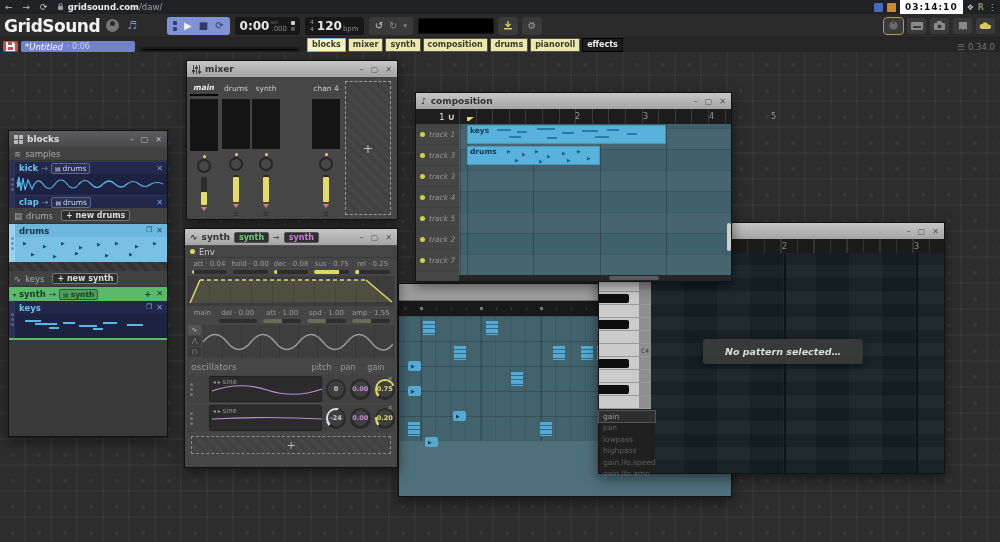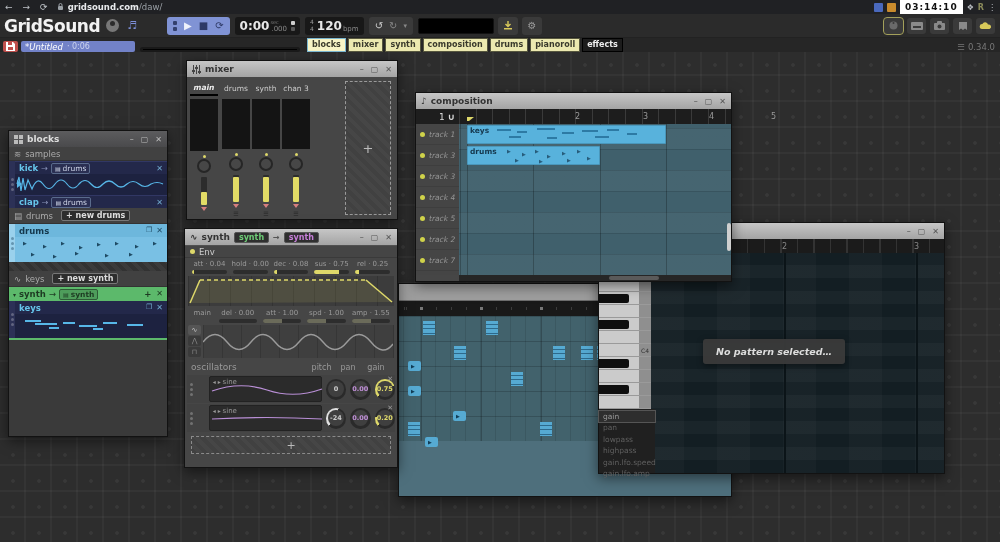--- a/index.html
+++ b/index.html
@@ -134,21 +134,21 @@
   .keyrow{position:relative;height:13px;border-bottom:1px solid #9a9a9a}
   .keyrow.blk:before{content:"";position:absolute;left:0;top:2px;height:9px;width:30px;background:#0f0f0f;border-radius:0 2px 2px 0}
   .keyrow .nlab{position:absolute;right:2px;top:3px;font-size:6px;color:#333}
   .pgrid{position:absolute;left:52px;right:0;top:30px;bottom:0;background-color:#131e23;
      background-image:
        repeating-linear-gradient(0deg,transparent 0 13px,rgba(255,255,255,.03) 13px 26px),
        repeating-linear-gradient(90deg,rgba(255,255,255,.025) 0 33px,transparent 33px 66px)}
   .props{position:absolute;left:0;top:186px;bottom:0;width:56px;background:#202020;padding:2px 0}
   .propitem{font-size:7.5px;color:#5f5f5f;padding:1px 4px;line-height:1.25}
   .propitem.sel{background:#2e2e2e;outline:1px solid #555;color:#999}
-  .nopat{position:absolute;left:104px;top:116px;background:rgba(58,58,58,.95);border-radius:3px;padding:7px 13px;font-size:9.5px;font-style:italic;font-weight:bold;color:#ddd;box-shadow:0 2px 6px rgba(0,0,0,.4)}
+  .nopat{position:absolute;left:104px;top:116px;background:rgba(58,58,58,.95);border-radius:3px;padding:7px 22px;font-size:9.5px;font-style:italic;font-weight:bold;color:#ddd;box-shadow:0 2px 6px rgba(0,0,0,.4)}
   svg{display:block}
 </style>
 </head>
 <body>
 
 <div id="app">
   <div id="bg"></div>
 
   <div id="chrome">
     <span class="nav">←</span>
@@ -483,22 +483,22 @@
       <div class="meter"></div>
       <div class="knob">
           <span class="led"></span>
         </div>
       <div class="fader">
           <i style="height:92%"></i>
         </div>
       <div class="ftri"></div>
       <div class="rgic">☰</div>
     </div>
-    <div class="chan" style="left:95px;width:28px">
-      <div class="chantab">chan 3</div>
+    <div class="chan" style="left:125px;width:28px">
+      <div class="chantab">chan 4</div>
       <div class="meter"></div>
       <div class="knob">
           <span class="led"></span>
         </div>
       <div class="fader">
           <i style="height:92%"></i>
         </div>
       <div class="ftri"></div>
       <div class="rgic">☰</div>
     </div>

